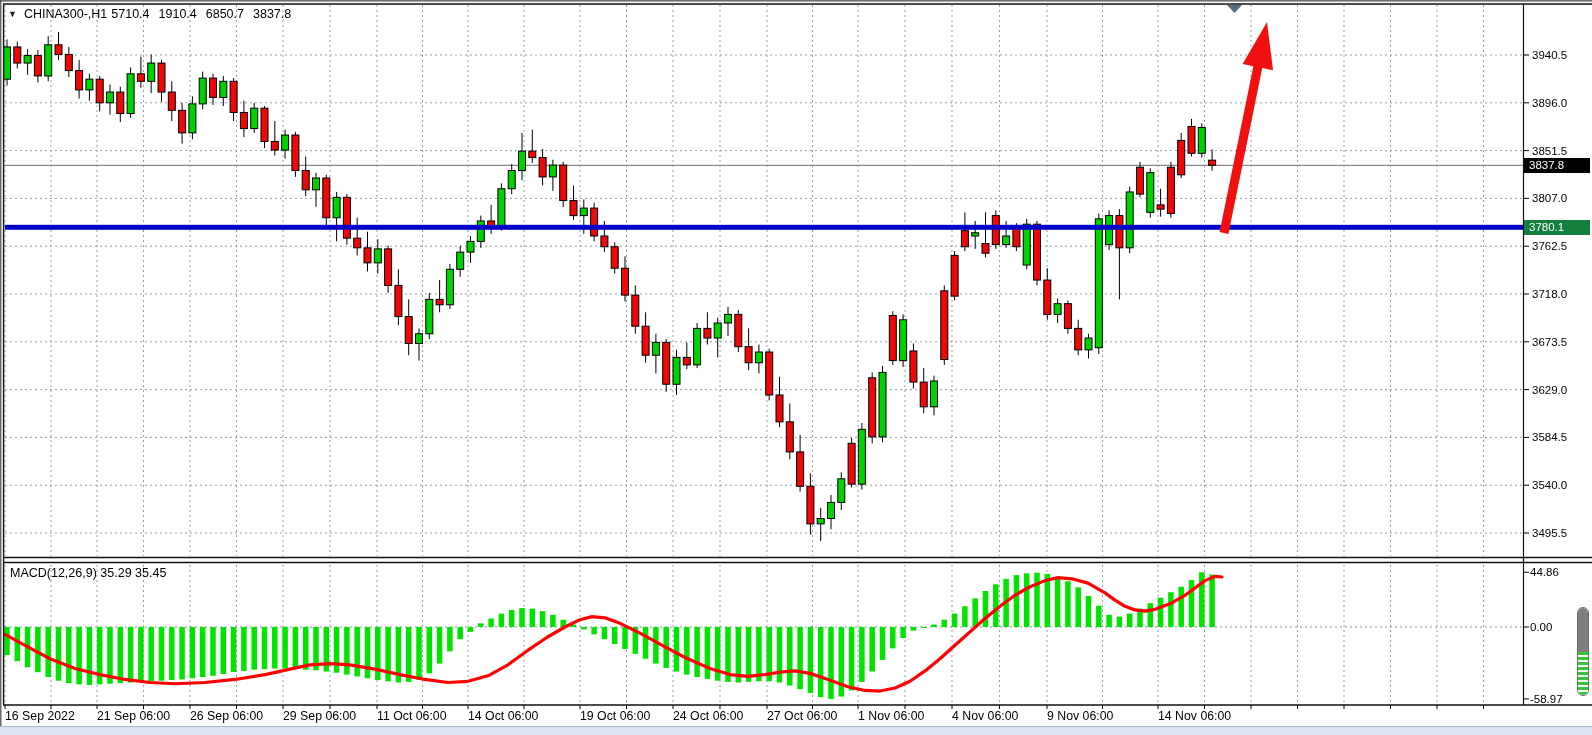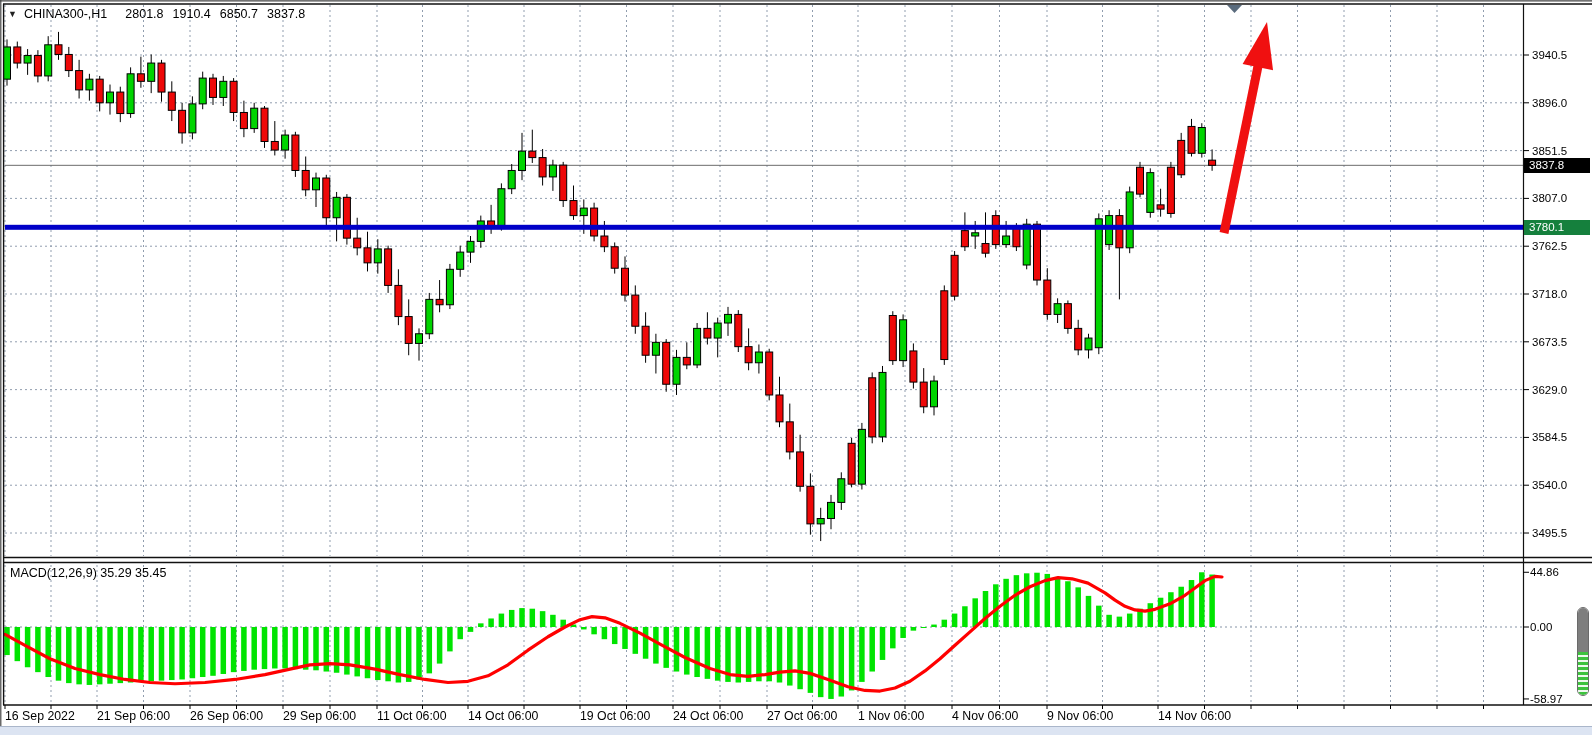--- a/index.html
+++ b/index.html
@@ -2,21 +2,21 @@
 <html><head>
 <meta charset="utf-8">
 <style>
   html,body{margin:0;padding:0;background:#ffffff;}
   #app{position:relative;width:1592px;height:735px;overflow:hidden;background:#fff;
        font-family:"Liberation Sans","DejaVu Sans",sans-serif;color:#000;}
   svg{position:absolute;left:0;top:0;}
   svg text{font-family:"Liberation Sans","DejaVu Sans",sans-serif;}
   .hdr{position:absolute;left:8px;top:7px;font-size:12.5px;display:flex;align-items:center;z-index:5;}
   .hdr .dd{font-size:9px;color:#222;margin-right:7px;}
-  .hdr .sym{margin-right:18px;}
+  .hdr .sym{margin-right:4px;}
   .hdr .num{margin-right:9px;}
   .macdlbl{position:absolute;left:10px;top:566px;font-size:12.5px;z-index:5;}
   .badge{position:absolute;left:1524px;width:66px;height:15px;font-size:11.5px;line-height:15px;
          color:#fff;padding-left:5px;box-sizing:border-box;z-index:6;}
   #scrollthumb{position:absolute;left:1577px;top:607px;width:12px;height:89px;border-radius:6px;
          overflow:hidden;border:1px solid #6a6a6a;box-sizing:border-box;z-index:7;}
   #scrollthumb .gtop{height:44px;background:#7e7e7e;}
   #scrollthumb .gstripes{height:45px;background:repeating-linear-gradient(180deg,#3ec23e 0px,#3ec23e 3px,#eef9ee 3px,#eef9ee 5px);}
   #statusbar{position:absolute;left:0;top:726px;width:1592px;height:9px;background:#dce4f2;
          border-top:1px solid #aab6ca;box-sizing:border-box;z-index:5;}
@@ -540,21 +540,21 @@
         <text x="858" y="719.5" font-size="12.3">1 Nov 06:00</text>
         <text x="952" y="719.5" font-size="12.3">4 Nov 06:00</text>
         <text x="1047" y="719.5" font-size="12.3">9 Nov 06:00</text>
         <text x="1158" y="719.5" font-size="12.3">14 Nov 06:00</text>
       </g>
     </svg>
 
   <div class="hdr">
     <span class="dd">▼</span>
     <span class="sym">CHINA300-,H1</span>
-    <span class="num">2801.8</span>
+    <span class="num">5710.4</span>
     <span class="num">1910.4</span>
     <span class="num">6850.7</span>
     <span class="num">3837.8</span>
   </div>
 
   <div class="macdlbl">MACD(12,26,9) 35.29 35.45</div>
 
   <div class="badge" id="badge-current" style="top: 157.82px; background: rgb(0, 0, 0);">3837.8</div>
   <div class="badge" id="badge-level" style="top: 219.802px; background: #15803d;">3780.1</div>
 

